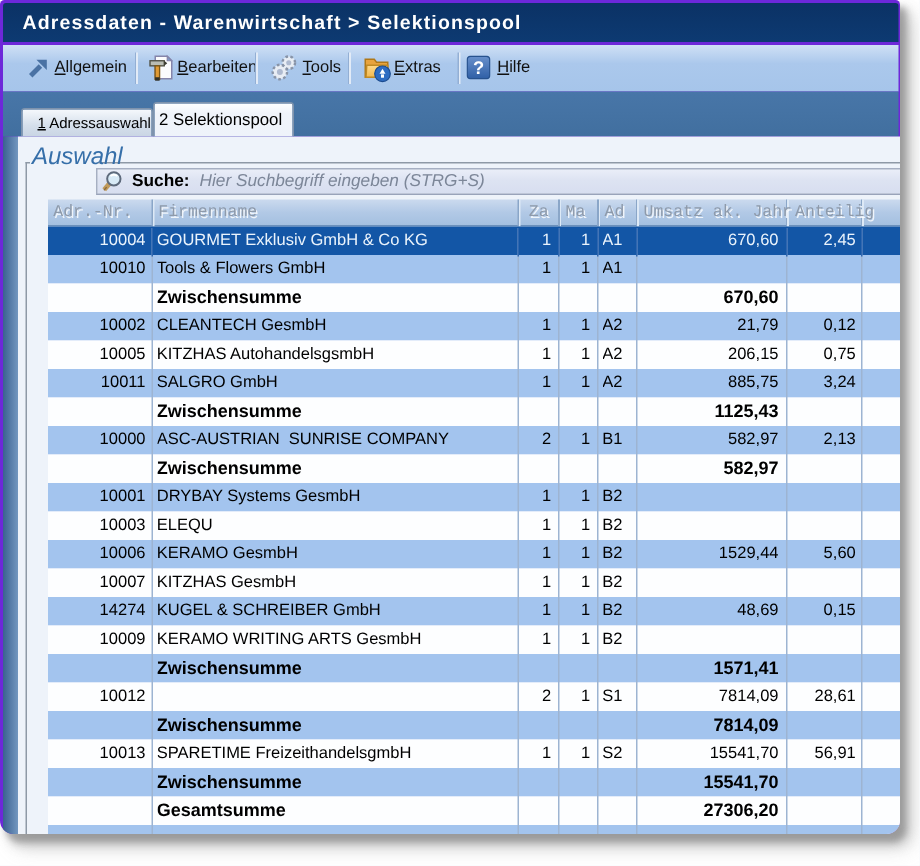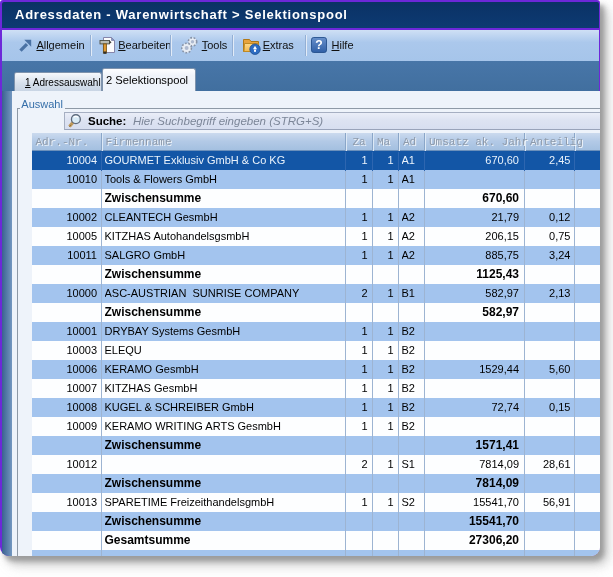--- a/index.html
+++ b/index.html
@@ -18,21 +18,21 @@
 #strip { position:absolute; left:2px; top:91px; width:10px; height:470px; background:linear-gradient(90deg,#3a6190,#7397c0); }
 #page { position:absolute; left:12px; top:91px; width:588px; height:470px; background:#eef3fa; }
 .tab { position:absolute; color:#000; text-align:left; white-space:nowrap;
   border:1px solid #7e93ad; border-bottom:none; border-radius:2.5px 2.5px 0 0; }
 #tab1 { left:14px; top:72px; width:88px; height:19px; line-height:19px; font-size:10px; padding-left:10px; background:linear-gradient(#f5f8fc,#d5dfeb 60%,#c9d5e4); }
 #tab2 { left:102px; top:68px; width:94px; height:23px; line-height:22px; font-size:11.2px; padding-left:3px; background:linear-gradient(#fdfeff,#f0f4fa 30%,#eef3fa); z-index:3; }
 
 #gb-left { position:absolute; left:4.5px; top:16.5px; width:1px; height:453.5px; background:#8e99a6; }
 #gb-top1 { position:absolute; left:4.5px; top:16.5px; width:3.5px; height:1px; background:#8e99a6; }
 #gb-top2 { position:absolute; left:52.5px; top:16.5px; right:0; height:1px; background:#8e99a6; }
-#gb-label { position:absolute; left:9.3px; top:6.5px; font-size:11px; line-height:13px; color:#366fa9; }
+#gb-label { position:absolute; left:9.3px; top:6.5px; font-size:16px; line-height:13px; color:#366fa9;font-style:italic; }
 #search { position:absolute; left:20px; top:20.5px; width:568px; height:18.5px; border:1px solid #a6afc2; border-bottom-color:#99a3ba;
   background:linear-gradient(#eaeef8,#dde3f2 45%,#d7def0);margin-left:32px; }
 #search .lbl { position:absolute; left:23px; top:1.5px; font-size:11.5px; line-height:14px; font-weight:bold; color:#000; }
 #search .ph { position:absolute; left:68px; top:1.5px; font-size:11.5px; line-height:14px; font-style:italic; color:#7c8698; }
 #tbl { position:absolute; left:20px; top:42px; width:568px; height:428px; }
 #thead { position:absolute; left:0; top:0; width:100%; height:18px;
   background:linear-gradient(#cbdaee,#b2c9e6 50%,#a4c0e0); border-bottom:1px solid #6b90bb; }
 .hc { position:absolute; top:2.5px; font-size:11px; color:#8e9aaa; text-shadow:1px 1px 0 rgba(255,255,255,.8); white-space:nowrap;font-family:Liberation Mono, monospace; }
 .hs { position:absolute; top:0; width:2px; height:18px; background:linear-gradient(90deg,#8aa6c8 0 1px,#dde9f6 1px 2px); }
 #rows { position:absolute; left:0; top:18px; width:100%; }
@@ -256,26 +256,26 @@
 <div class="row rw">
             <div class="c r" style="left:0;width:65px">10007</div>
             <div class="c l" style="left:72.5px;width:240px">KITZHAS GesmbH</div>
             <div class="c r" style="left:313px;width:22.5px">1</div>
             <div class="c r" style="left:339.5px;width:22.0px">1</div>
             <div class="c l" style="left:369.5px;width:21.0px">B2</div>
             <div class="c r" style="left:391.5px;width:95.5px"></div>
             <div class="c r" style="left:491.5px;width:47.0px"></div>
           </div>
 <div class="row rb">
-            <div class="c r" style="left:0;width:65px">10008</div>
+            <div class="c r" style="left:0;width:65px">14274</div>
             <div class="c l" style="left:72.5px;width:240px">KUGEL &amp; SCHREIBER GmbH</div>
             <div class="c r" style="left:313px;width:22.5px">1</div>
             <div class="c r" style="left:339.5px;width:22.0px">1</div>
             <div class="c l" style="left:369.5px;width:21.0px">B2</div>
-            <div class="c r" style="left:391.5px;width:95.5px">72,74</div>
+            <div class="c r" style="left:391.5px;width:95.5px">48,69</div>
             <div class="c r" style="left:491.5px;width:47.0px">0,15</div>
           </div>
 <div class="row rw">
             <div class="c r" style="left:0;width:65px">10009</div>
             <div class="c l" style="left:72.5px;width:240px">KERAMO WRITING ARTS GesmbH</div>
             <div class="c r" style="left:313px;width:22.5px">1</div>
             <div class="c r" style="left:339.5px;width:22.0px">1</div>
             <div class="c l" style="left:369.5px;width:21.0px">B2</div>
             <div class="c r" style="left:391.5px;width:95.5px"></div>
             <div class="c r" style="left:491.5px;width:47.0px"></div>

